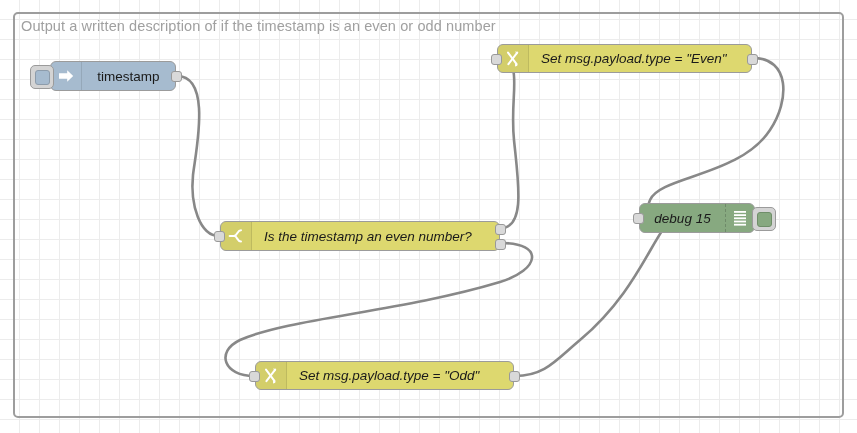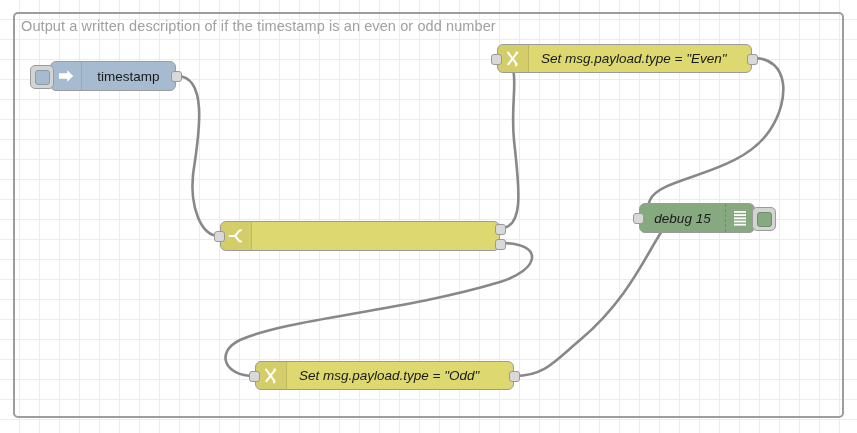--- a/index.html
+++ b/index.html
@@ -182,20 +182,21 @@
         </div>
         <div class="port port-out" style="top: 9px;"></div>
       </div>
       <div class="node node-yellow" style="left: 220px; top: 221px; width: 280px; height: 30px; background: rgb(221, 216, 111);">
         <div class="icon-box">
           <svg width="20" height="20" viewBox="0 0 20 20" aria-hidden="true">
             <path d="M15 4.2 C11.2 4.2 11.8 9 8.2 9.9 C11.8 10.8 11.2 15.6 15 15.6" fill="none" stroke="#ffffff" stroke-width="2" stroke-linecap="round"></path>
             <path d="M8.6 10 H3.6" fill="none" stroke="#ffffff" stroke-width="2" stroke-linecap="round"></path>
           </svg>
         </div>
+        <div class="node-label italic">Is the timestamp an even number?</div>
         <div class="port port-in" style="top: 9px;"></div>
         <div class="port port-out" style="top: 2px;"></div>
         <div class="port port-out" style="top: 17px;"></div>
       </div>
       <div class="node node-yellow" style="left: 497px; top: 44px; width: 255px; height: 29px; background: rgb(221, 216, 111);">
         <div class="icon-box">
           <svg width="20" height="20" viewBox="0 0 20 20" aria-hidden="true">
             <path d="M5 3.6 L13.6 15.2" fill="none" stroke="#ffffff" stroke-width="2" stroke-linecap="round"></path>
             <path d="M14.2 3.6 L5.4 15.2" fill="none" stroke="#ffffff" stroke-width="2" stroke-linecap="round"></path>
             <path d="M12.3 2.2 L15.2 3.5 L13.6 6.1 Z" fill="#ffffff"></path>

